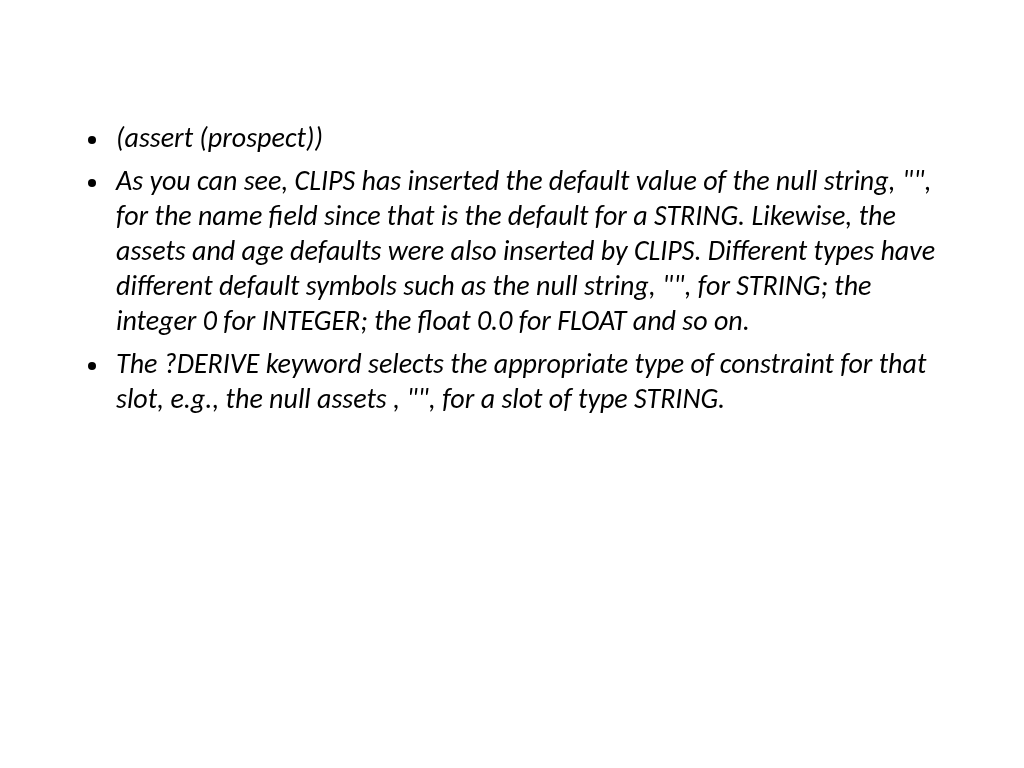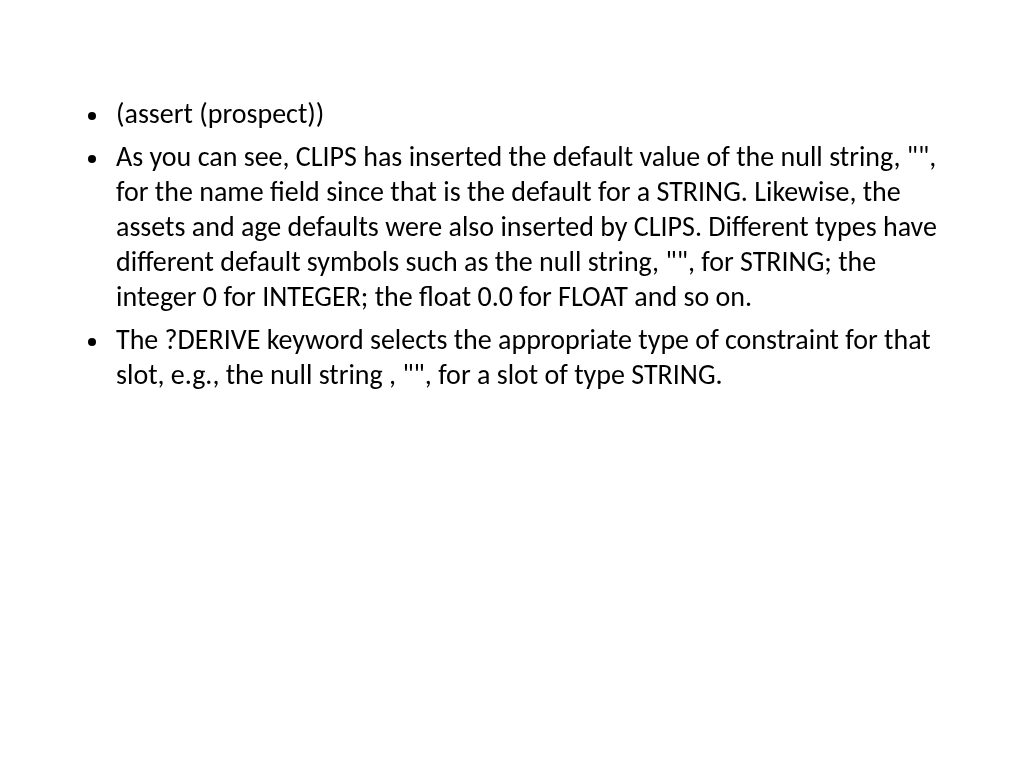--- a/index.html
+++ b/index.html
@@ -8,21 +8,22 @@
     width: 1024px;
     height: 768px;
     background: #ffffff;
     font-family: "Calibri", "Segoe UI", Arial, sans-serif;
     color: #000000;
   }
   .slide {
     box-sizing: border-box;
     width: 1024px;
     height: 768px;
-    padding: 96px 70px 60px 70px;
+    padding: 120px 70px 60px 70px;
+    font-style: italic;
   }
   ul.body-list {
     margin: 0;
     padding: 0 0 0 40px;
     list-style: disc;
   }
   ul.body-list > li {
     font-size: 28px;
     line-height: 1.25;
     margin: 0 0 8px 0;
@@ -32,15 +33,15 @@
     font-size: 24px;
   }
 </style>
 </head>
 <body>
 
 <div class="slide">
   <ul class="body-list">
     <li>(assert (prospect))</li>
     <li>As you can see, CLIPS has inserted the default value of the null string, "", for the name field since that is the default for a STRING. Likewise, the assets and age defaults were also inserted by CLIPS. Different types have different default symbols such as the null string, "", for STRING; the integer 0 for INTEGER; the float 0.0 for FLOAT and so on.</li>
-    <li>The ?DERIVE keyword selects the appropriate type of constraint for that slot, e.g., the null string , "", for a slot of type STRING.</li>
+    <li>The ?DERIVE keyword selects the appropriate type of constraint for that slot, e.g., the null assets , "", for a slot of type STRING.</li>
   </ul>
 </div>
 
 </body></html>

